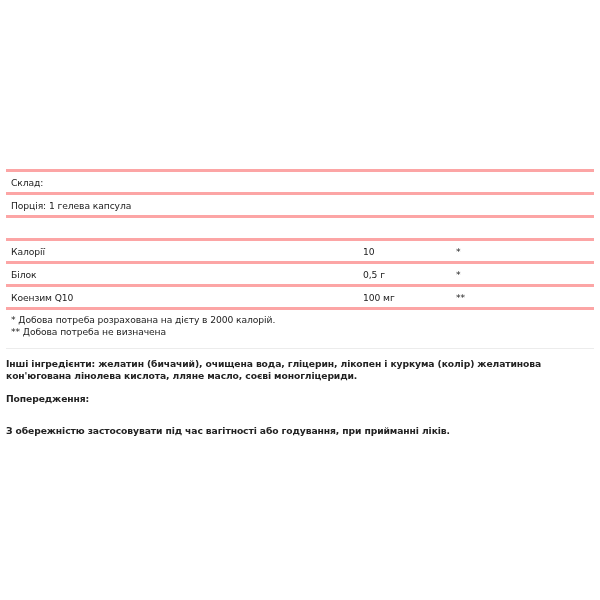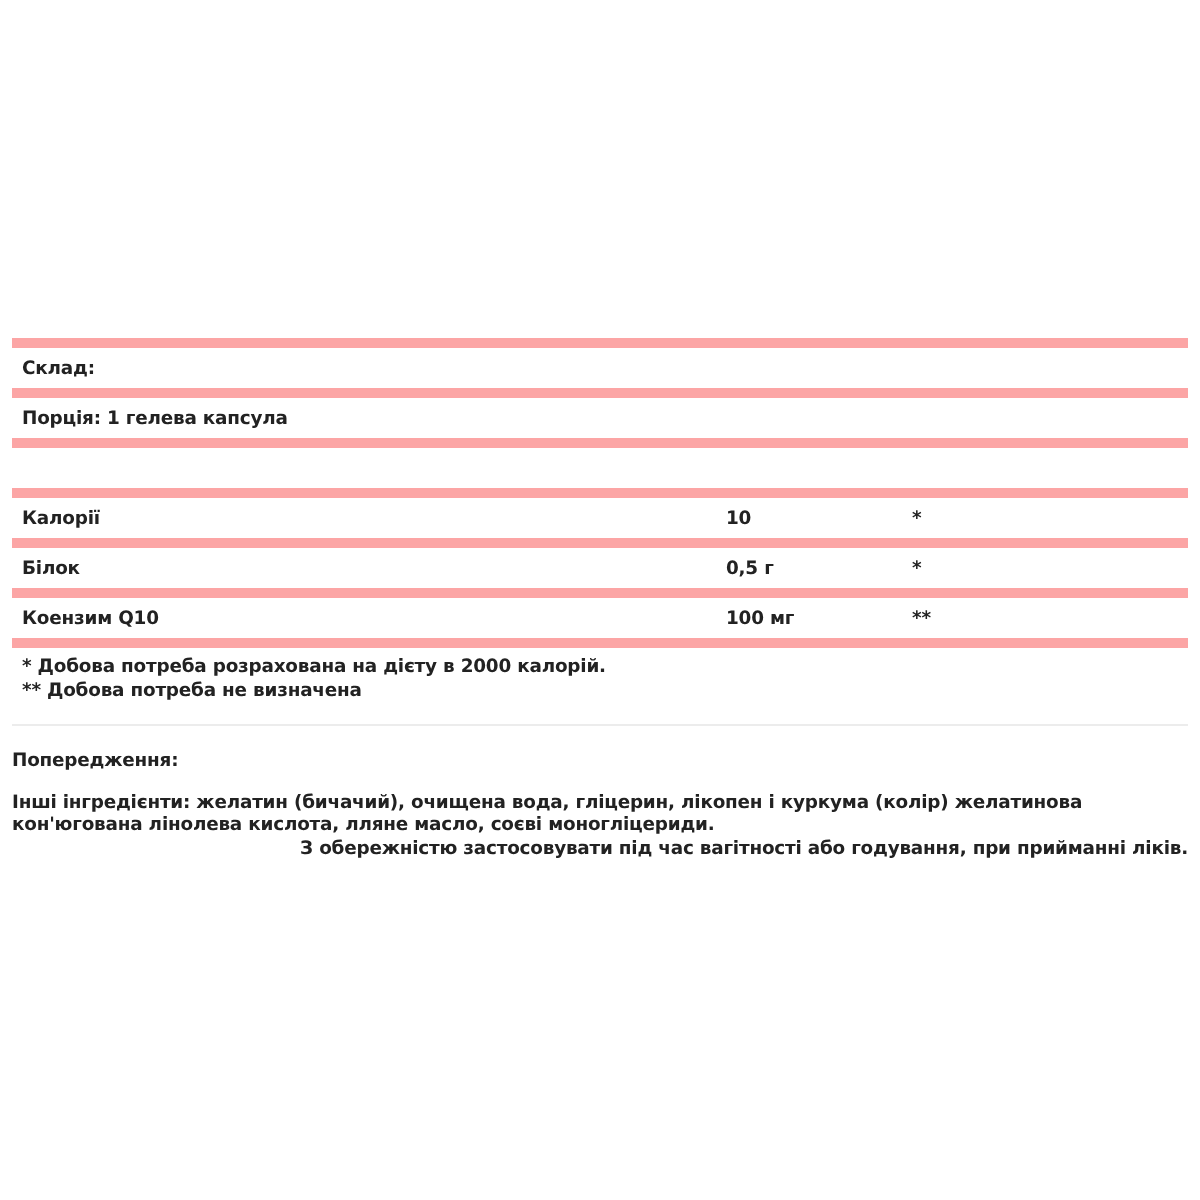--- a/index.html
+++ b/index.html
@@ -4,39 +4,39 @@
   <style>
     html, body { margin: 0; padding: 0; background: #ffffff; }
     body {
       width: 600px; height: 600px; position: relative; overflow: hidden;
       font-family: "DejaVu Sans", sans-serif;
       color: #222222;
     }
     .wrap { position: absolute; left: 6px; top: 169px; width: 588px; }
     table.facts { width: 100%; border-collapse: collapse; }
     table.facts td {
-      font-size: 9.2px; font-weight: bold; line-height: 11px;
+      font-size: 9.2px; font-weight: normal; line-height: 11px;
       padding: 5px 5px 4px 5px;
-      border-top: 5px solid #fca5a5;
+      border-top: 3px solid #fca5a5;
       vertical-align: top;
       letter-spacing: -0.1px;
       white-space: nowrap;
     }
     table.facts tr.last td { border-bottom: 1px solid #ececec; margin-top: 46px; }
     td.c1 { width: 342px; }
     td.c2 { width: 83px; }
     tr.empty td { height: 11px; }
     tr.note td { padding-top: 4px; padding-bottom: 10px; line-height: 12px; white-space: normal; }
     .para {
       font-size: 9.2px; font-weight: bold; line-height: 11.5px;
       letter-spacing: -0.1px; margin: 0;
     }
     .ingredients { margin-top: 9px; width: 560px; }
     .warn-title { margin-top: 12px; }
-    .warn-text { margin-top: 0; text-align: right; }
+    .warn-text { margin-top: 20px; }
   </style>
 </head>
 <body>
 
 <div class="wrap">
   <table class="facts">
     <tbody>
         <tr>
       <td colspan="3">Склад:</td>
     </tr>
@@ -63,16 +63,16 @@
     </tr>
     <tr class="note last">
       <td colspan="3">
         <div>* Добова потреба розрахована на дієту в 2000 калорій.</div>
         <div>** Добова потреба не визначена</div>
       </td>
     </tr>
   </tbody>
     </table>
 
+  <p class="para ingredients">Інші інгредієнти: желатин (бичачий), очищена вода, гліцерин, лікопен і куркума (колір) желатинова кон'югована лінолева кислота, лляне масло, соєві моногліцериди.</p>
   <p class="para warn-title">Попередження:</p>
-  <p class="para ingredients">Інші інгредієнти: желатин (бичачий), очищена вода, гліцерин, лікопен і куркума (колір) желатинова кон'югована лінолева кислота, лляне масло, соєві моногліцериди.</p>
   <p class="para warn-text">З обережністю застосовувати під час вагітності або годування, при прийманні ліків.</p>
 </div>
 
 </body></html>

